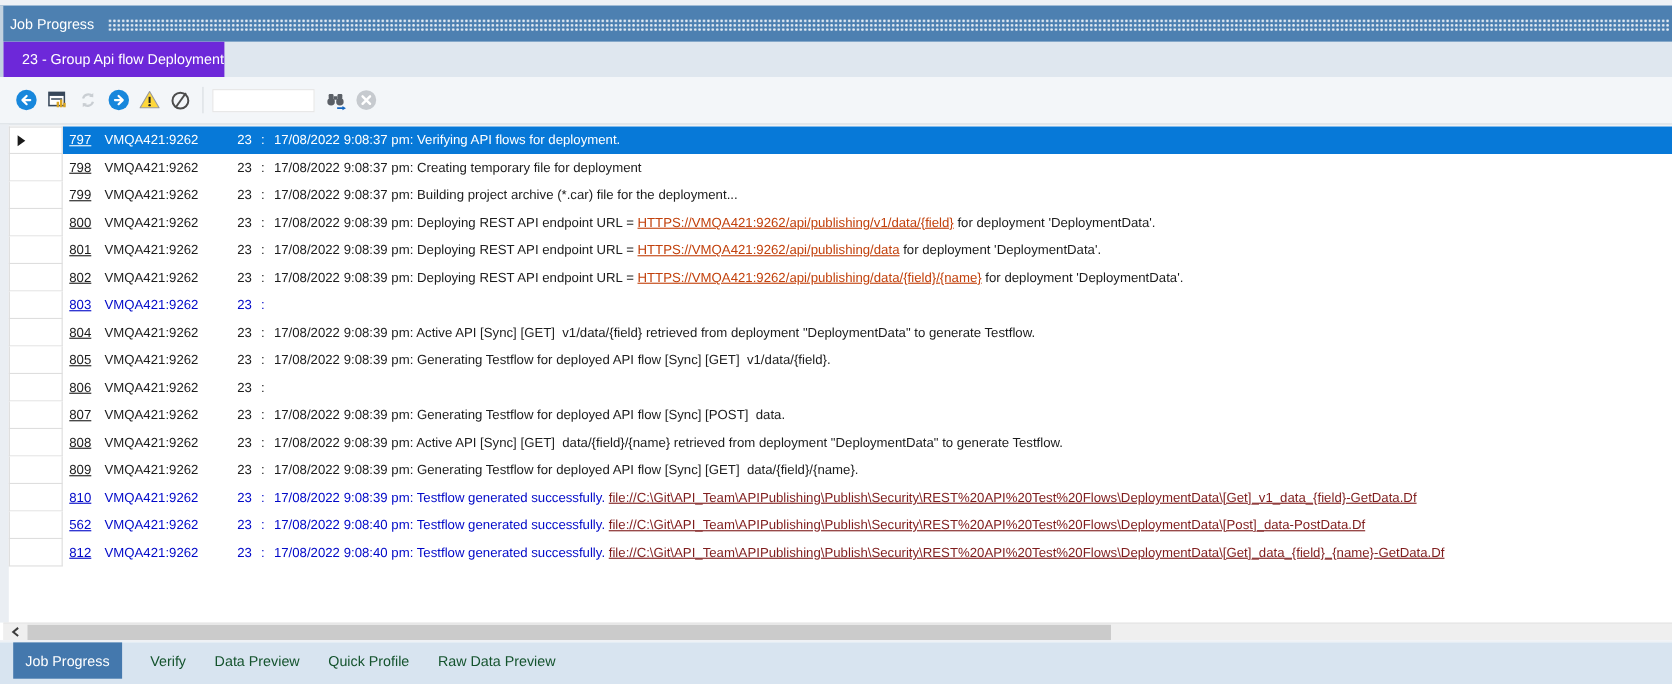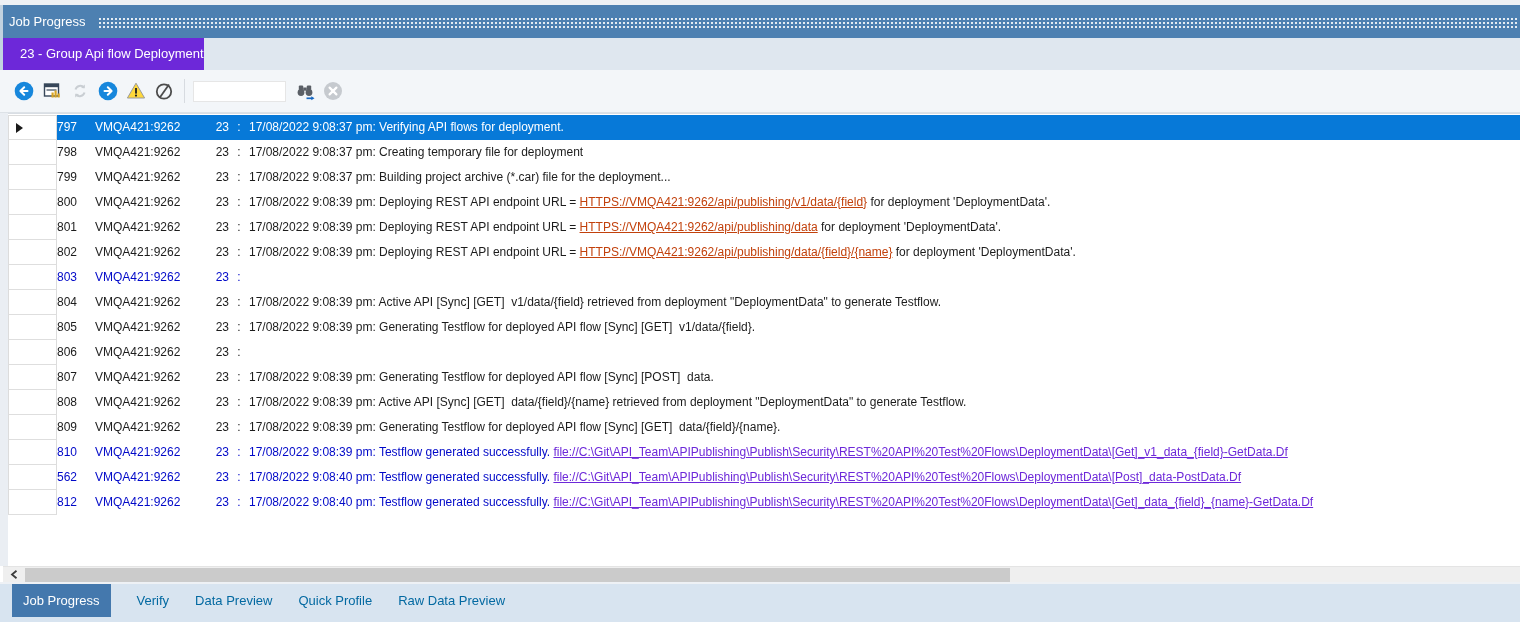--- a/index.html
+++ b/index.html
@@ -50,44 +50,44 @@
     width:49px; margin-left:8px; background:#fff; position:relative; flex:0 0 auto;
     border-left:1px solid #dcdcdc; border-right:1px solid #dcdcdc; border-bottom:1px solid #dedede;
   }
   .row:first-child .sel { border-top:1px solid #dcdcdc; }
   .sel .arrow {
     position:absolute; left:7px; top:50%; transform:translateY(-50%);
     width:0; height:0; border-left:7px solid #1a1a1a;
     border-top:5px solid transparent; border-bottom:5px solid transparent;
   }
   .row-body { flex:1; display:flex; min-width:0; }
-  .num  { width:26px; text-align:left; flex:0 0 auto; }
+  .num  { width:26px; text-align:right; flex:0 0 auto;text-decoration:underline; }
   .host { margin-left:12px; width:118px; flex:0 0 auto; }
   .job  { width:16px; text-align:right; flex:0 0 auto; }
   .colon{ width:20px; text-align:center; flex:0 0 auto; }
   .msg  { flex:1; white-space:pre; overflow:hidden; }
   a.link { color:#c2410c; text-decoration:underline; cursor:pointer; }
   .row.info .row-body { color:#0008c8; }
-  .row.info a.link { color:#6d28d9; }
+  .row.info a.link { color:#7f1d1d; }
   .row.selected .row-body { background:#0779d8; color:#fff; }
   
   .hscroll {
     position:absolute; left:3px; right:0; top:566px; height:16px;
     background:#efefef; border-top:1px solid #e4e4e4;
   }
   .hs-btn { position:absolute; left:0; top:0; width:22px; height:15px; background:#efefef; display:flex; align-items:center; justify-content:center; }
   .hs-thumb { position:absolute; left:22px; top:1px; width:985px; height:14px; background:#cbcbcb; }
   .gap-strip { position:absolute; left:0; top:582px; width:100%; height:2px; background:#eef1f5; }
   
   .bottom-bar {
     position:absolute; left:0; top:584px; width:100%; height:38px;
     background:#d8e4f0; display:flex; align-items:flex-start; padding-left:12px;
   }
   .btabs { display:flex; gap:26px; }
-  .btab { height:33px; line-height:33px; font-size:13px; color:#0369a1; white-space:nowrap; cursor:default; }
+  .btab { height:33px; line-height:33px; font-size:13px; color:#14532d; white-space:nowrap; cursor:default; }
   .btab.active { background:#4478ad; color:#fff; padding:0 11px; }
 </style>
 </head>
 <body>
 
 <div class="stage">
 
   <div class="top-strip"></div>
 
   <div class="title-band">

